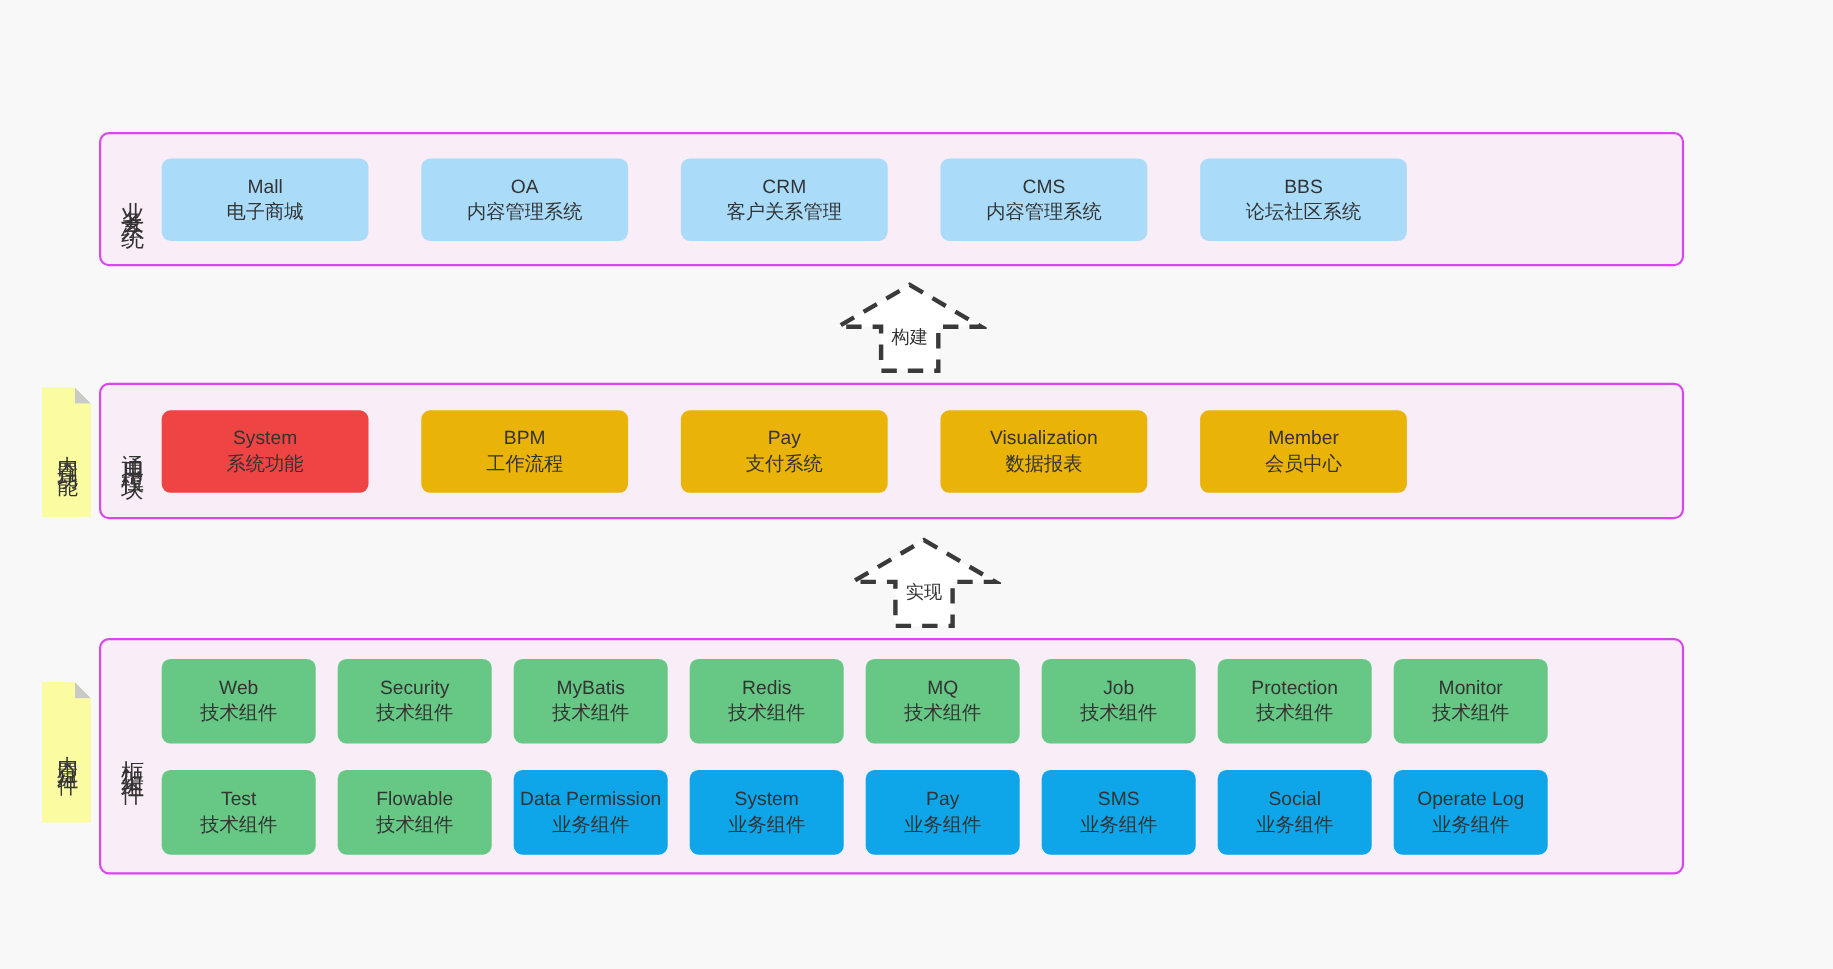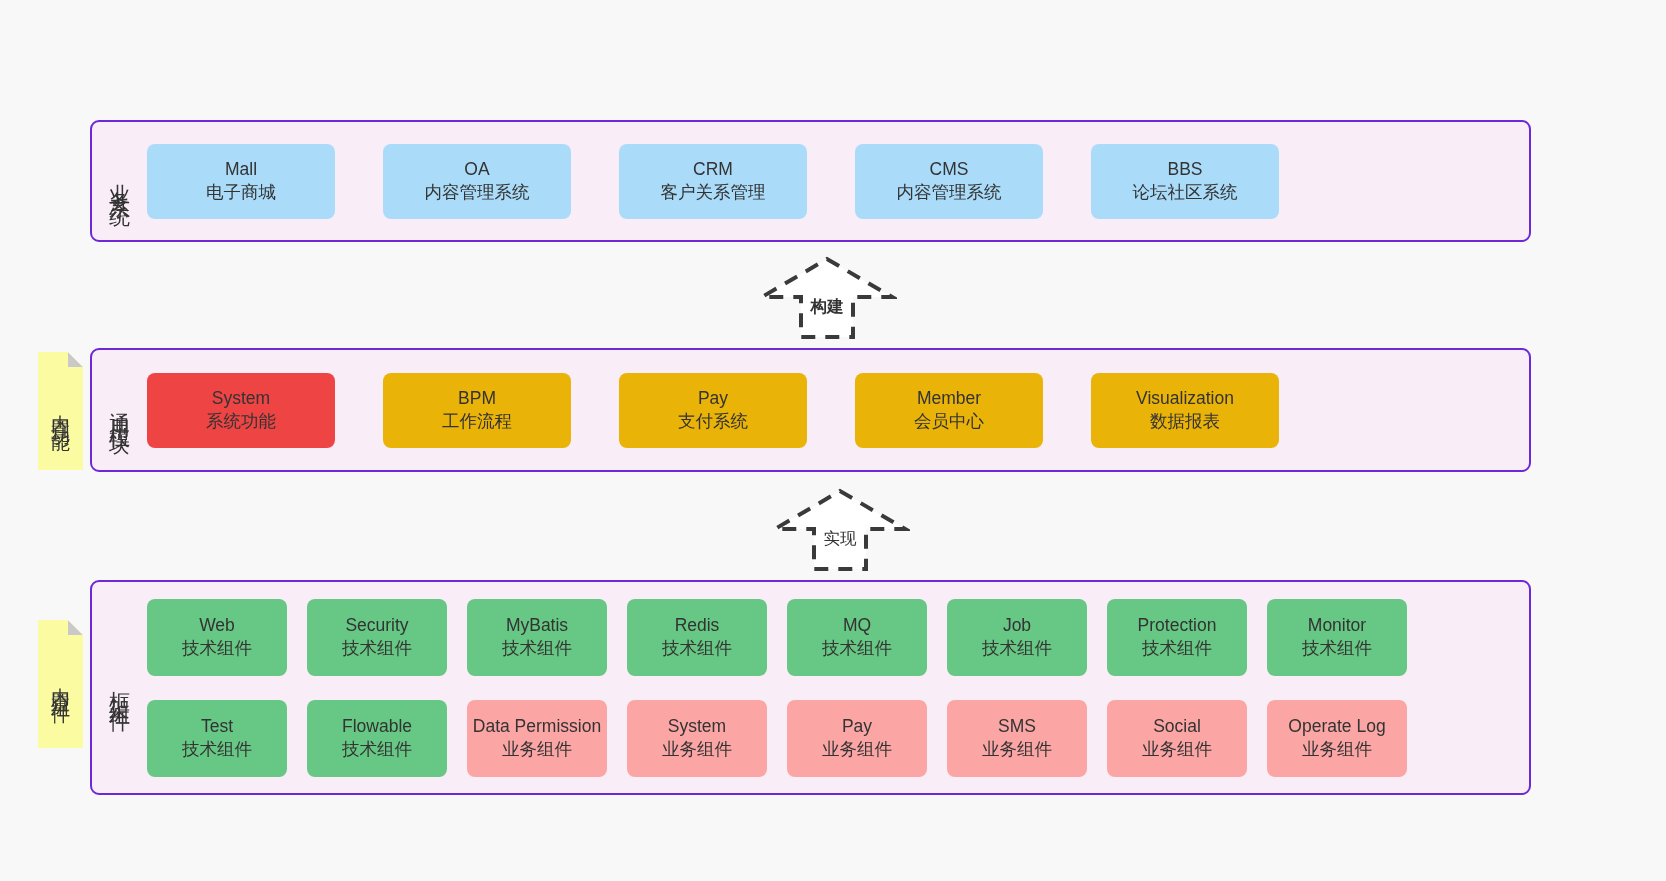--- a/index.html
+++ b/index.html
@@ -2,59 +2,59 @@
 <html><head>
 <meta charset="utf-8">
 <style>
   html,body{margin:0;padding:0;}
   .canvas{
     position:relative;width:1666px;height:881px;background:#f8f8f8;
     font-family:"Liberation Sans","DejaVu Sans",sans-serif;color:#333;overflow:hidden;
   }
   .layer{
     position:absolute;left:90px;width:1441px;box-sizing:border-box;
-    background:#f9edf7;border:2px solid #6d28d9;border-radius:9px;
+    background:#f9edf7;border:2px solid #d946ef;border-radius:9px;
     display:flex;align-items:center;
   }
   #layer1{top:120px;height:122px;}
   #layer2{top:348px;height:124px;}
   #layer3{top:580px;height:215px;}
   .layer-label{width:55px;flex:none;display:flex;justify-content:center;align-items:center;}
   .v-text{writing-mode:vertical-rl;text-orientation:upright;font-size:21px;letter-spacing:7px;color:#333;}
   .row{display:flex;gap:48px;align-items:center;}
   #layer3 .row{gap:20px;}
   .rows{display:flex;flex-direction:column;gap:24px;}
   .box{
     border-radius:8px;display:flex;flex-direction:column;align-items:center;justify-content:center;
     text-align:center;font-size:17.5px;line-height:1.32;box-sizing:border-box;padding:2px;
   }
   .w188{width:188px;height:75px;}
   .w140{width:140px;height:77px;}
   .blue{background:#aadcfa;}
   .red{background:#ef4444;}
   .pink{background:#eab308;}
   .green{background:#66c884;}
-  .green-light{background:#fca5a5;align-items:center;}
+  .green-light{background:#0ea5e9;align-items:center;}
   .note{
     position:absolute;left:38px;width:45px;background:#fbfba1;
     display:flex;align-items:center;justify-content:center;
     clip-path:polygon(0 0,calc(100% - 15px) 0,100% 15px,100% 100%,0 100%);
   }
   .note .v-text{font-size:19px;letter-spacing:6px;}
   .fold{position:absolute;top:0;right:0;width:15px;height:15px;background:#c9c9c9;
         clip-path:polygon(0 0,100% 100%,0 100%);}
   #note1{top:352px;height:118px;}
   #note2{top:620px;height:128px;}
   .arrow{position:absolute;width:140px;height:84px;}
   .arrow svg{display:block;width:100%;height:100%;}
   .arrow-label{
     position:absolute;left:50%;top:40px;transform:translateX(-50%);
     background:#ffffff;font-size:16.5px;padding:0 3px;white-space:nowrap;
   }
-  #arrow1{left:757px;top:256px;font-weight:bold;}
+  #arrow1{left:757px;top:256px;}
   #arrow2{left:770px;top:488px;}
 </style>
 </head>
 <body>
 
 <div class="canvas">
 
   <div class="layer" id="layer1">
     <div class="layer-label">
       <span class="v-text">业务系统</span>
@@ -101,26 +101,26 @@
       </div>
       <div class="box w188 pink">
         <span>BPM</span>
         <span>工作流程</span>
       </div>
       <div class="box w188 pink">
         <span>Pay</span>
         <span>支付系统</span>
       </div>
       <div class="box w188 pink">
+        <span>Visualization</span>
+        <span>数据报表</span>
+      </div>
+      <div class="box w188 pink">
         <span>Member</span>
         <span>会员中心</span>
-      </div>
-      <div class="box w188 pink">
-        <span>Visualization</span>
-        <span>数据报表</span>
       </div>
     </div>
   </div>
 
   <div class="arrow" id="arrow2">
     <svg viewBox="0 0 140 84" aria-hidden="true">
       <polygon points="70,3 135,41 96,41 96,81 44,81 44,41 5,41" fill="#ffffff" stroke="#3a3a3a" stroke-width="4" stroke-dasharray="14 10"></polygon>
     </svg>
     <span class="arrow-label">实现</span>
   </div>

